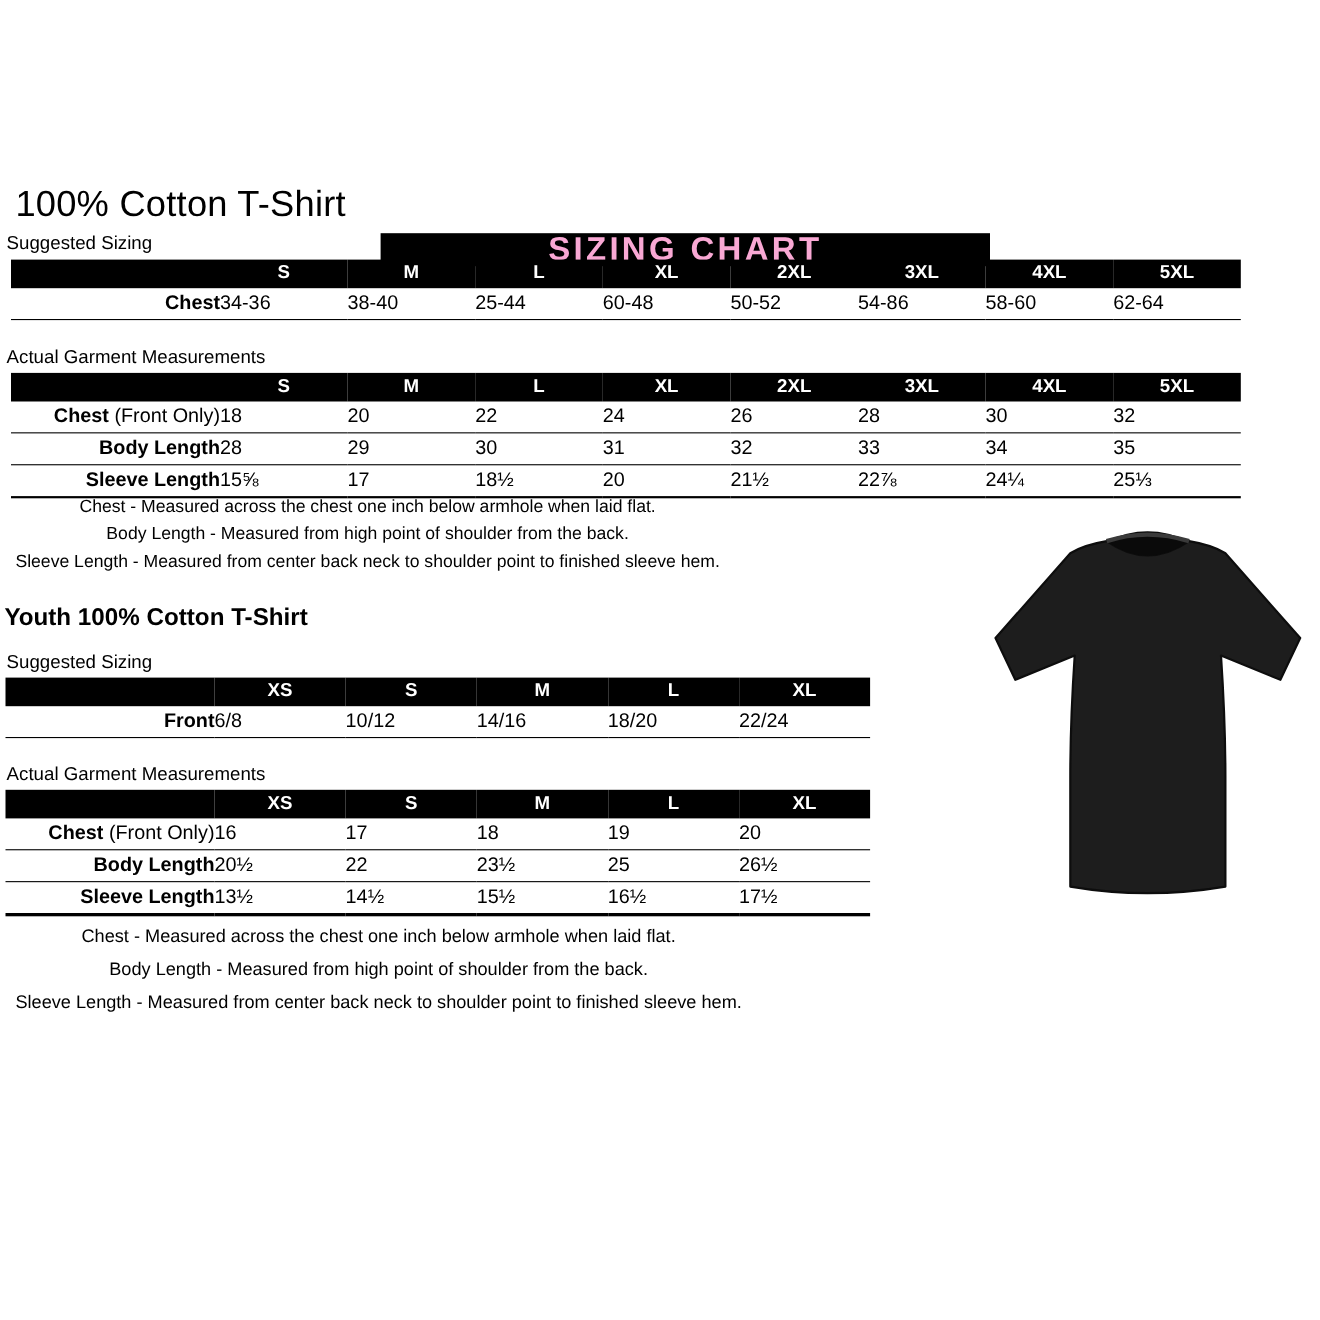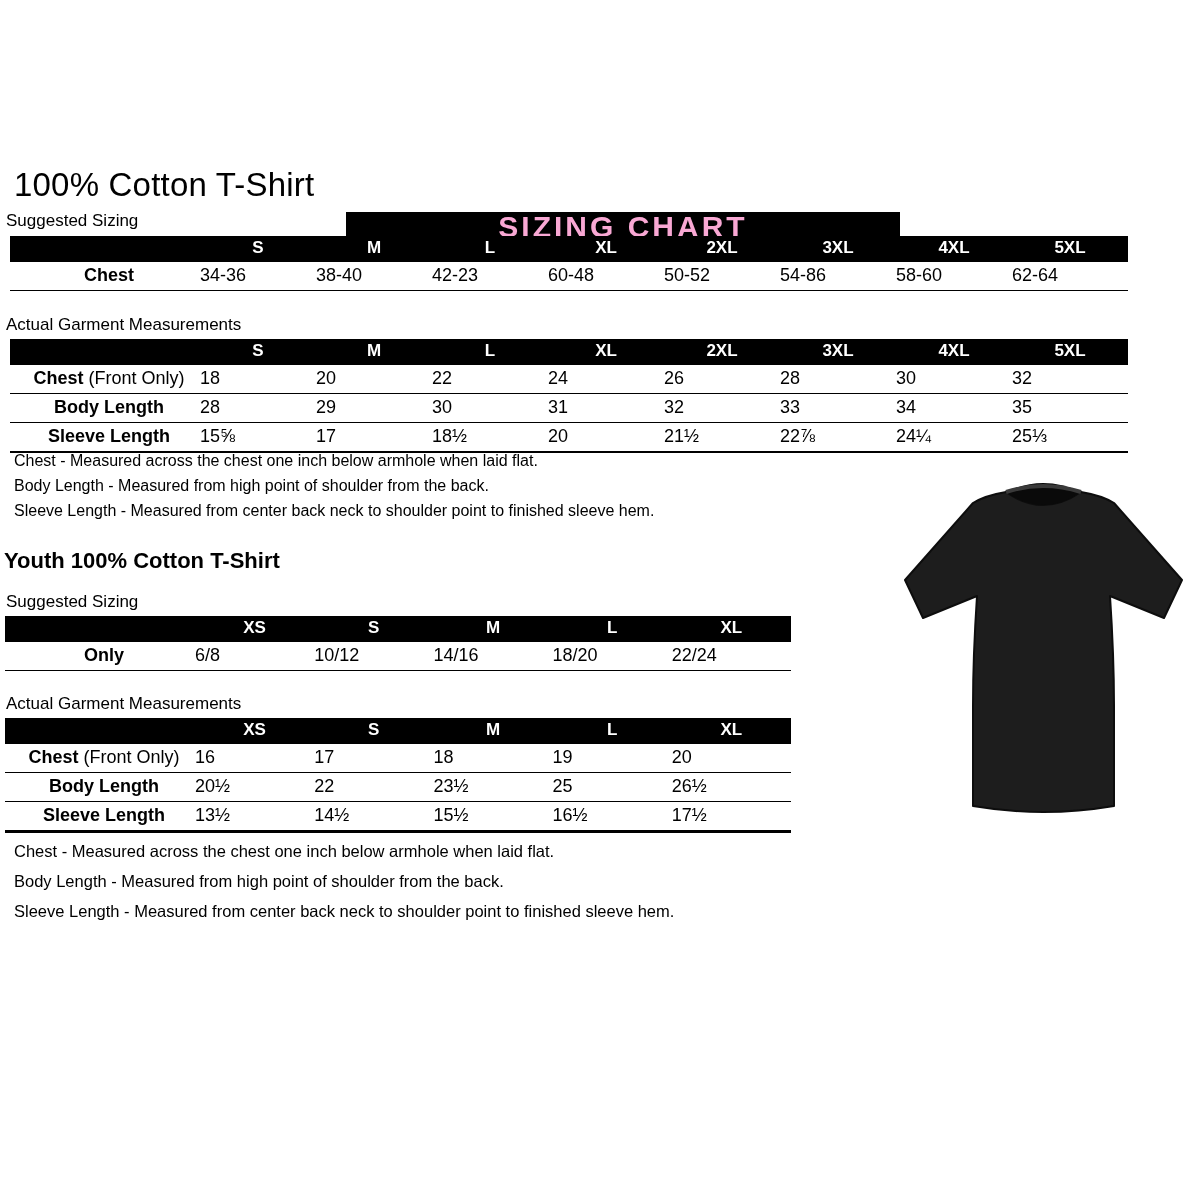--- a/index.html
+++ b/index.html
@@ -33,31 +33,31 @@
   #adult-actual-table    { left: 10px; top: 339px; width: 1118px; }
   #youth-suggested-table { left: 5px;  top: 616px; width: 786px; }
   #youth-actual-table    { left: 5px;  top: 718px; width: 786px; }
 
   thead th {
     background: #000; color: #fff; font-size: 17px; font-weight: bold;
     padding: 2px 0 4px 0; text-align: center;
   }
   thead th:first-child { width: 190px; }
   tbody th, tbody td { font-size: 18px; padding: 3px 0 4px 0; }
-  tbody th { text-align: center; font-weight: bold; padding-left: 8px; white-space: nowrap; }
+  tbody th { text-align: right; font-weight: bold; padding-left: 8px; white-space: nowrap; }
   tbody th .suffix { font-weight: normal; margin-top: 36px; }
   tbody td { text-align: left; }
   tbody tr { border-bottom: 1.5px solid #000; }
   #adult-actual-table tbody tr { border-bottom: 1px solid #000; }
   #adult-actual-table tbody tr:last-child { border-bottom: 2.5px solid #000; }
   #youth-actual-table tbody tr { border-bottom: 1.5px solid #000; }
   #youth-actual-table tbody tr:last-child { border-bottom: 3.5px solid #000; }
 
   
-  .notes { font-size: 16px; }
+  .notes { font-size: 16px; text-align: center; }
   #adult-notes { left: 14px; top: 452px; }
   #adult-notes .note { margin-bottom: 7px; }
   #youth-notes { left: 14px; top: 842px; font-size: 16.5px; }
   #youth-notes .note { margin-bottom: 11px; }
 
   
   #tee { left: 893px; top: 466px; width: 302px; height: 372px; }
 </style>
 </head>
 <body>
@@ -78,21 +78,21 @@
         <th>3XL</th>
         <th>4XL</th>
         <th>5XL</th>
       </tr>
     </thead>
     <tbody>
       <tr>
         <th>Chest</th>
         <td>34-36</td>
         <td>38-40</td>
-        <td>42-23</td>
+        <td>25-44</td>
         <td>60-48</td>
         <td>50-52</td>
         <td>54-86</td>
         <td>58-60</td>
         <td>62-64</td>
       </tr>
     </tbody>
   </table>
 
 <div class="abs section-label" id="adult-actual-label">Actual Garment Measurements</div>
@@ -162,21 +162,21 @@
         <th></th>
         <th>XS</th>
         <th>S</th>
         <th>M</th>
         <th>L</th>
         <th>XL</th>
       </tr>
     </thead>
     <tbody>
       <tr>
-        <th>Only</th>
+        <th>Front</th>
         <td>6/8</td>
         <td>10/12</td>
         <td>14/16</td>
         <td>18/20</td>
         <td>22/24</td>
       </tr>
     </tbody>
   </table>
 
 <div class="abs section-label" id="youth-actual-label">Actual Garment Measurements</div>

